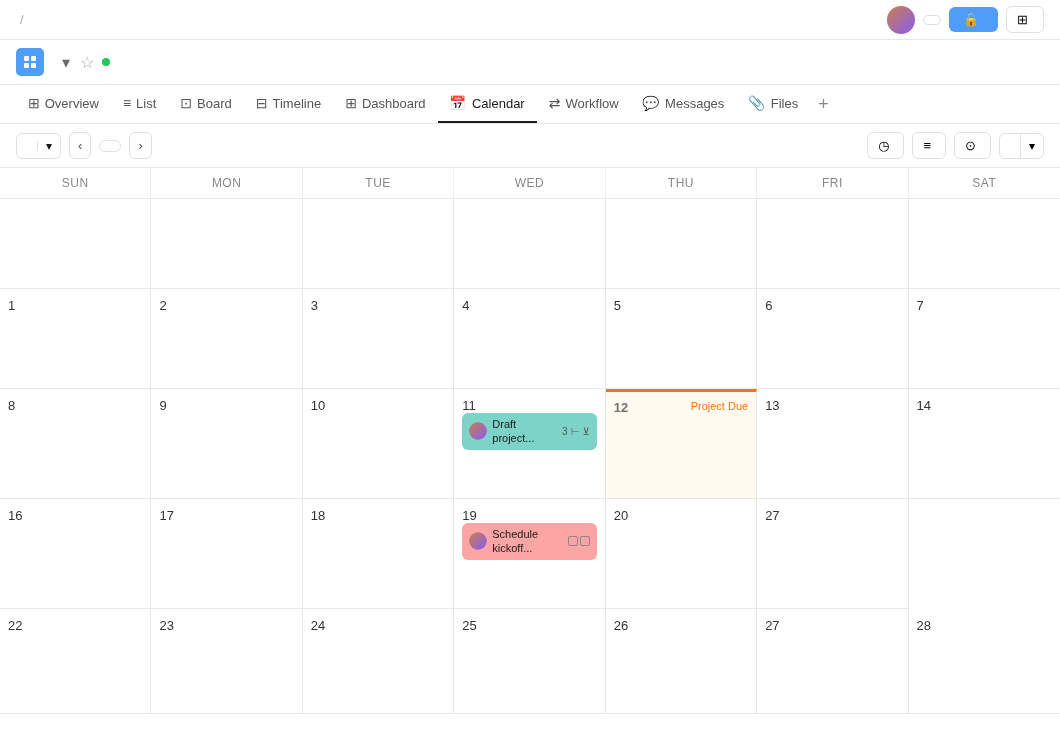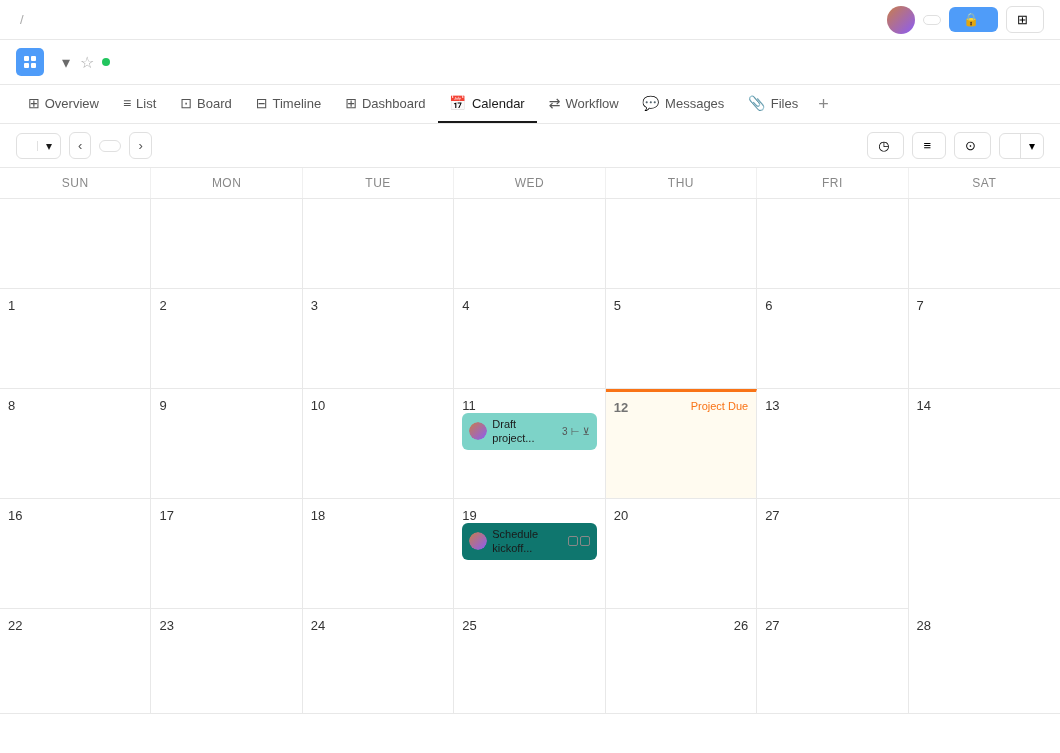--- a/index.html
+++ b/index.html
@@ -58,21 +58,21 @@
     .cal-cell:nth-child(7n) { border-right: none; }
     .cal-cell.today { background: #fffbf0; }
     .cal-cell.today .day-num { color: #737373; font-weight: 600; }
     .day-num { font-size: 13px; color: #333; margin-bottom: 4px; }
     .project-due-label { font-size: 11px; color: #f97316; font-weight: 500; text-align: right; }
 
     
     .task-card { border-radius: 6px; padding: 4px 7px; margin-bottom: 3px; display: flex; align-items: center; gap: 5px; font-size: 11px; cursor: pointer; }
     .task-card.teal { background: #7dd3c8; }
     .task-card.purple { background: #c4b5fd; }
-    .task-card.yellow { background: #0f766e; }
+    .task-card.yellow { background: #fca5a5; }
     .task-avatar { width: 18px; height: 18px; border-radius: 50%; overflow: hidden; flex-shrink: 0; }
     .task-avatar-img { width: 100%; height: 100%; background: linear-gradient(135deg, #c97d4a, #8b5cf6); border-radius: 50%; }
     .task-text { flex: 1; font-size: 11px; line-height: 1.3; color: #1a1a1a; }
     .task-meta { display: flex; align-items: center; gap: 3px; font-size: 10px; color: #555; }
     .task-icons { display: flex; align-items: center; gap: 2px; margin-left: auto; }
     .task-icon-blue { background: #4f9cf9; }
     .task-icon-red { background: #ef4444; }
     .task-icon-outline { width: 10px; height: 10px; border: 1.5px solid #888; border-radius: 2px; display: inline-block; }
 
     .today-border { border-top: 3px solid #f97316; }
@@ -274,17 +274,17 @@
     </div>
     <div class="cal-cell" style="min-height:110px;"><span class="day-num">20</span></div>
     <div class="cal-cell" style="min-height:110px;"><span class="day-num">27</span></div>
   </div>
 
   <div class="cal-grid">
     <div class="cal-cell" style="min-height:105px;"><span class="day-num">22</span></div>
     <div class="cal-cell" style="min-height:105px;"><span class="day-num">23</span></div>
     <div class="cal-cell" style="min-height:105px;"><span class="day-num">24</span></div>
     <div class="cal-cell" style="min-height:105px;"><span class="day-num">25</span></div>
-    <div class="cal-cell" style="min-height:105px;text-align:right;"><span class="day-num">26</span></div>
+    <div class="cal-cell" style="min-height:105px;"><span class="day-num">26</span></div>
     <div class="cal-cell" style="min-height:105px;"><span class="day-num">27</span></div>
     <div class="cal-cell" style="min-height:105px;"><span class="day-num">28</span></div>
   </div>
 </div>
 
 </body></html>

